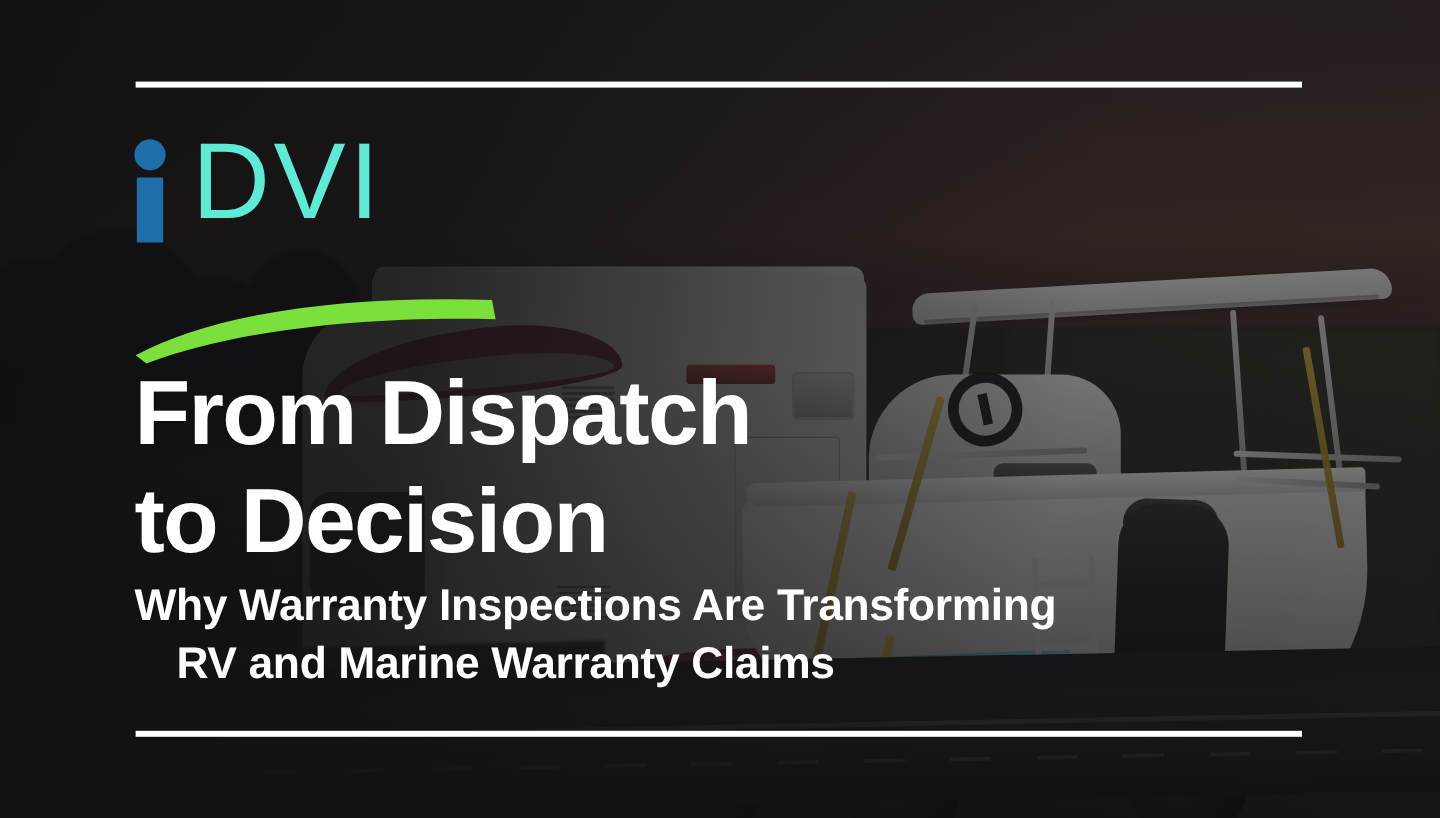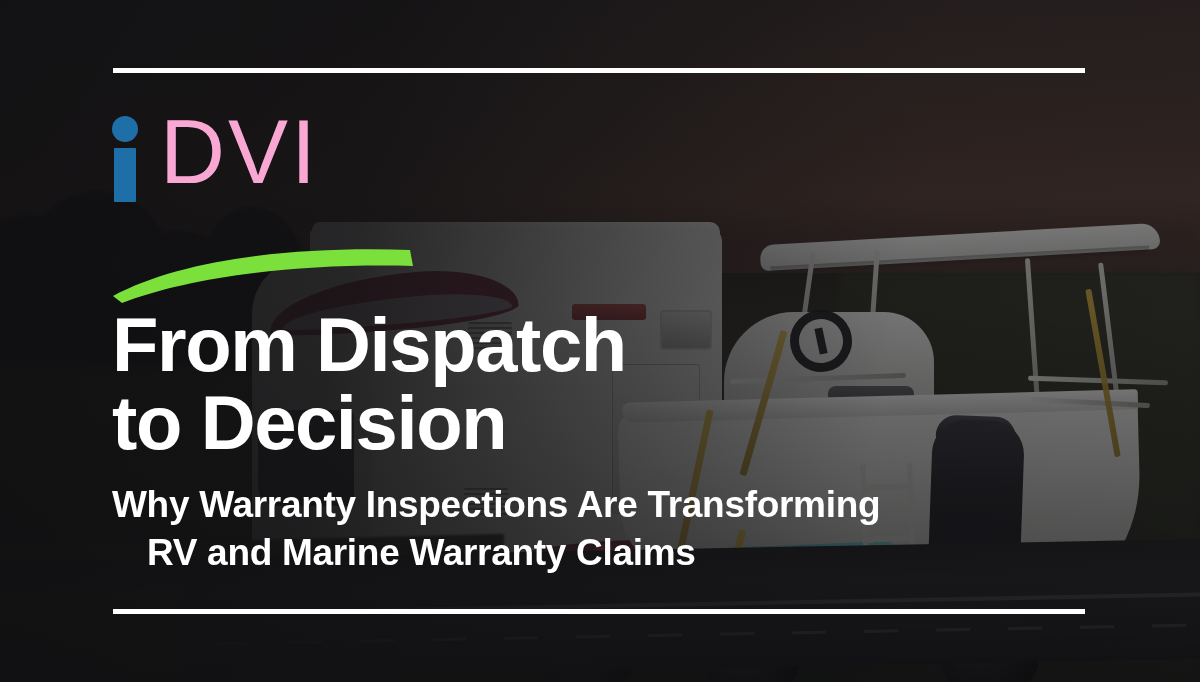--- a/index.html
+++ b/index.html
@@ -268,38 +268,38 @@
 
   .logo{position:absolute;left:112px;top:112px;width:420px;}
   .logo-row{position:relative;height:92px;}
 
   .logo-i{position:absolute;left:0;top:0;width:26px;height:90px;}
   .logo-i-dot{position:absolute;left:0;top:4px;width:26px;height:26px;border-radius:50%;background:#1e6fa8;}
   .logo-i-stem{position:absolute;left:2px;top:36px;width:22px;height:54px;background:#1e6fa8;border-radius:1px;}
 
   .logo-dvi{
     position:absolute;left:48px;top:-8px;
-    font-size:90px;line-height:96px;font-weight:300;color:#f9a8d4;
+    font-size:90px;line-height:96px;font-weight:300;color:#5eead4;
     letter-spacing:3px;font-family:"Liberation Sans","DejaVu Sans",sans-serif;
   }
 
   .logo-tag{
     position:absolute;left:2px;top:96px;
     font-size:19px;font-weight:400;color:#f2f2f2;letter-spacing:8.6px;
     font-family:"Liberation Sans","DejaVu Sans",sans-serif;
   }
 
   .swoosh{position:absolute;left:110px;top:244px;width:310px;height:60px;pointer-events:none;}
 
   .headline{
     position:absolute;left:112px;top:306px;width:760px;
     font-size:76px;line-height:78px;font-weight:700;color:#ffffff;
     letter-spacing:-1.4px;
   }
-  .headline .l2{display:block;}
+  .headline .l2{display:block;margin-top:12px;}
 
   .subhead{
     position:absolute;left:112px;top:481px;width:900px;
     font-size:37px;line-height:48px;font-weight:700;color:#ffffff;letter-spacing:-.3px;
   }
   .subhead .l2{display:block;margin-left:35px;}
 </style>
 </head>
 <body>
 

